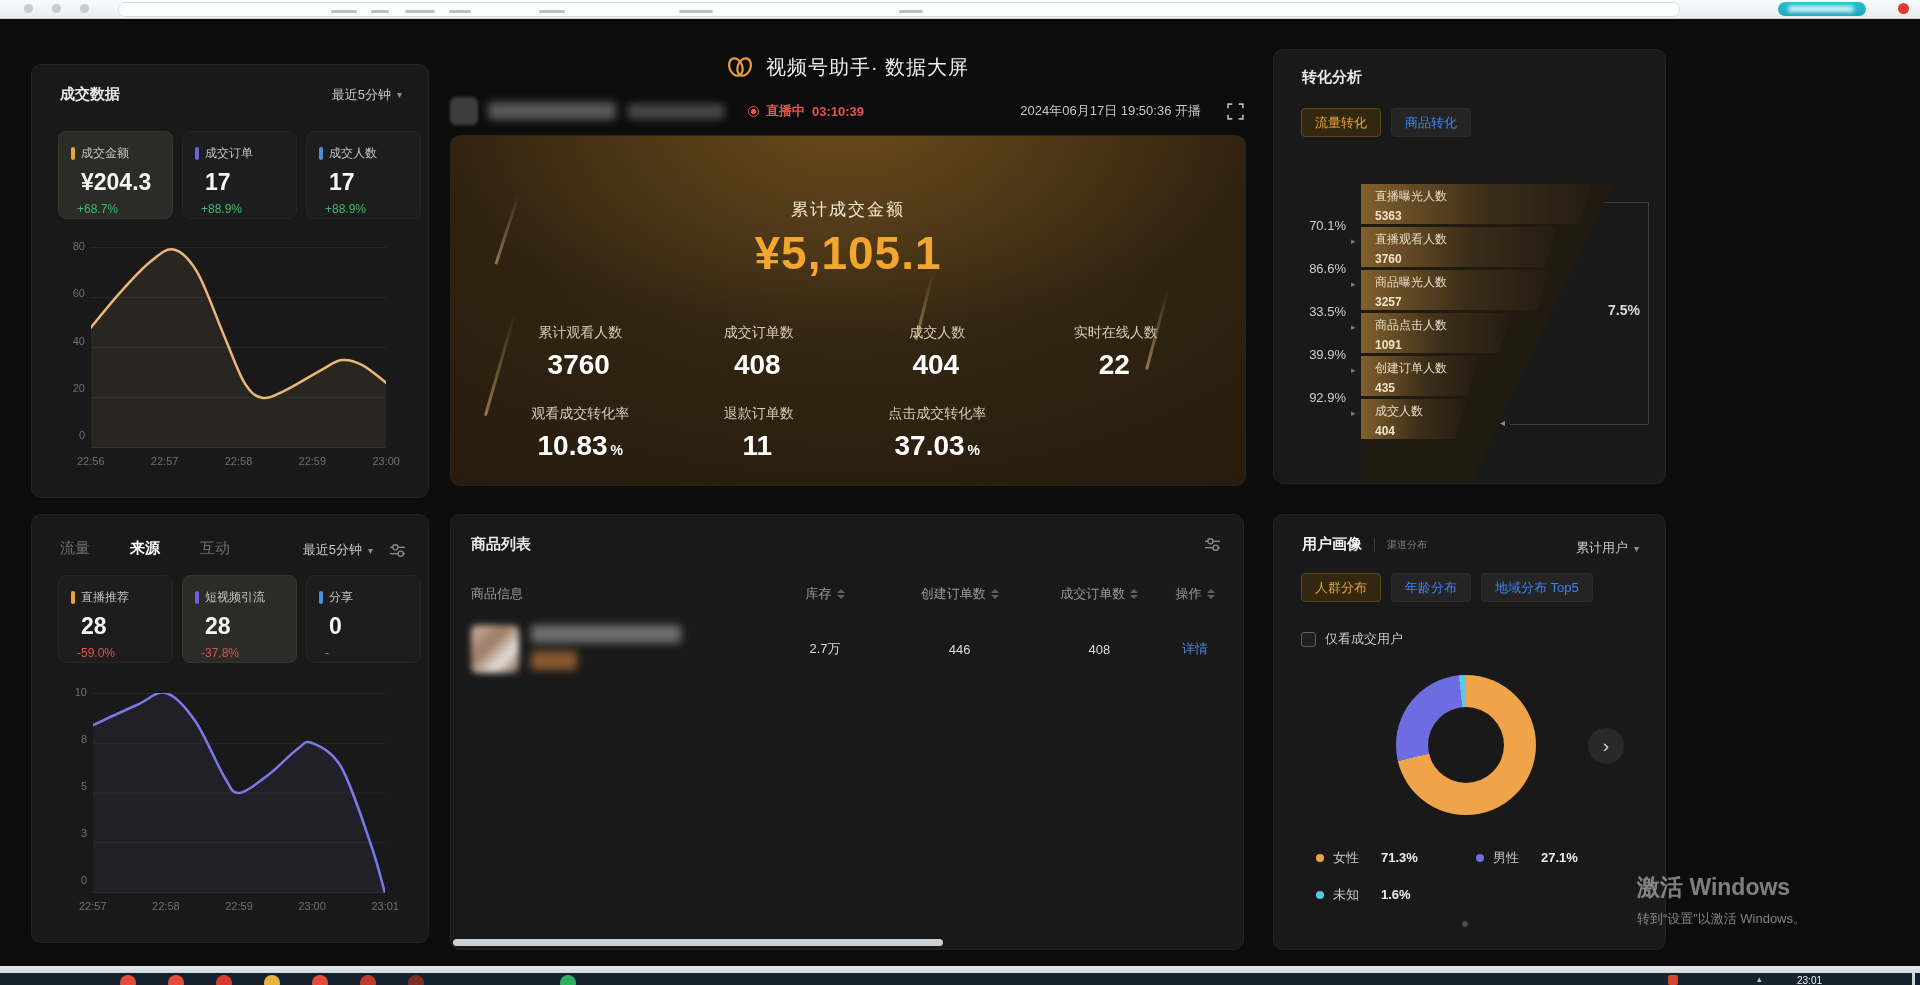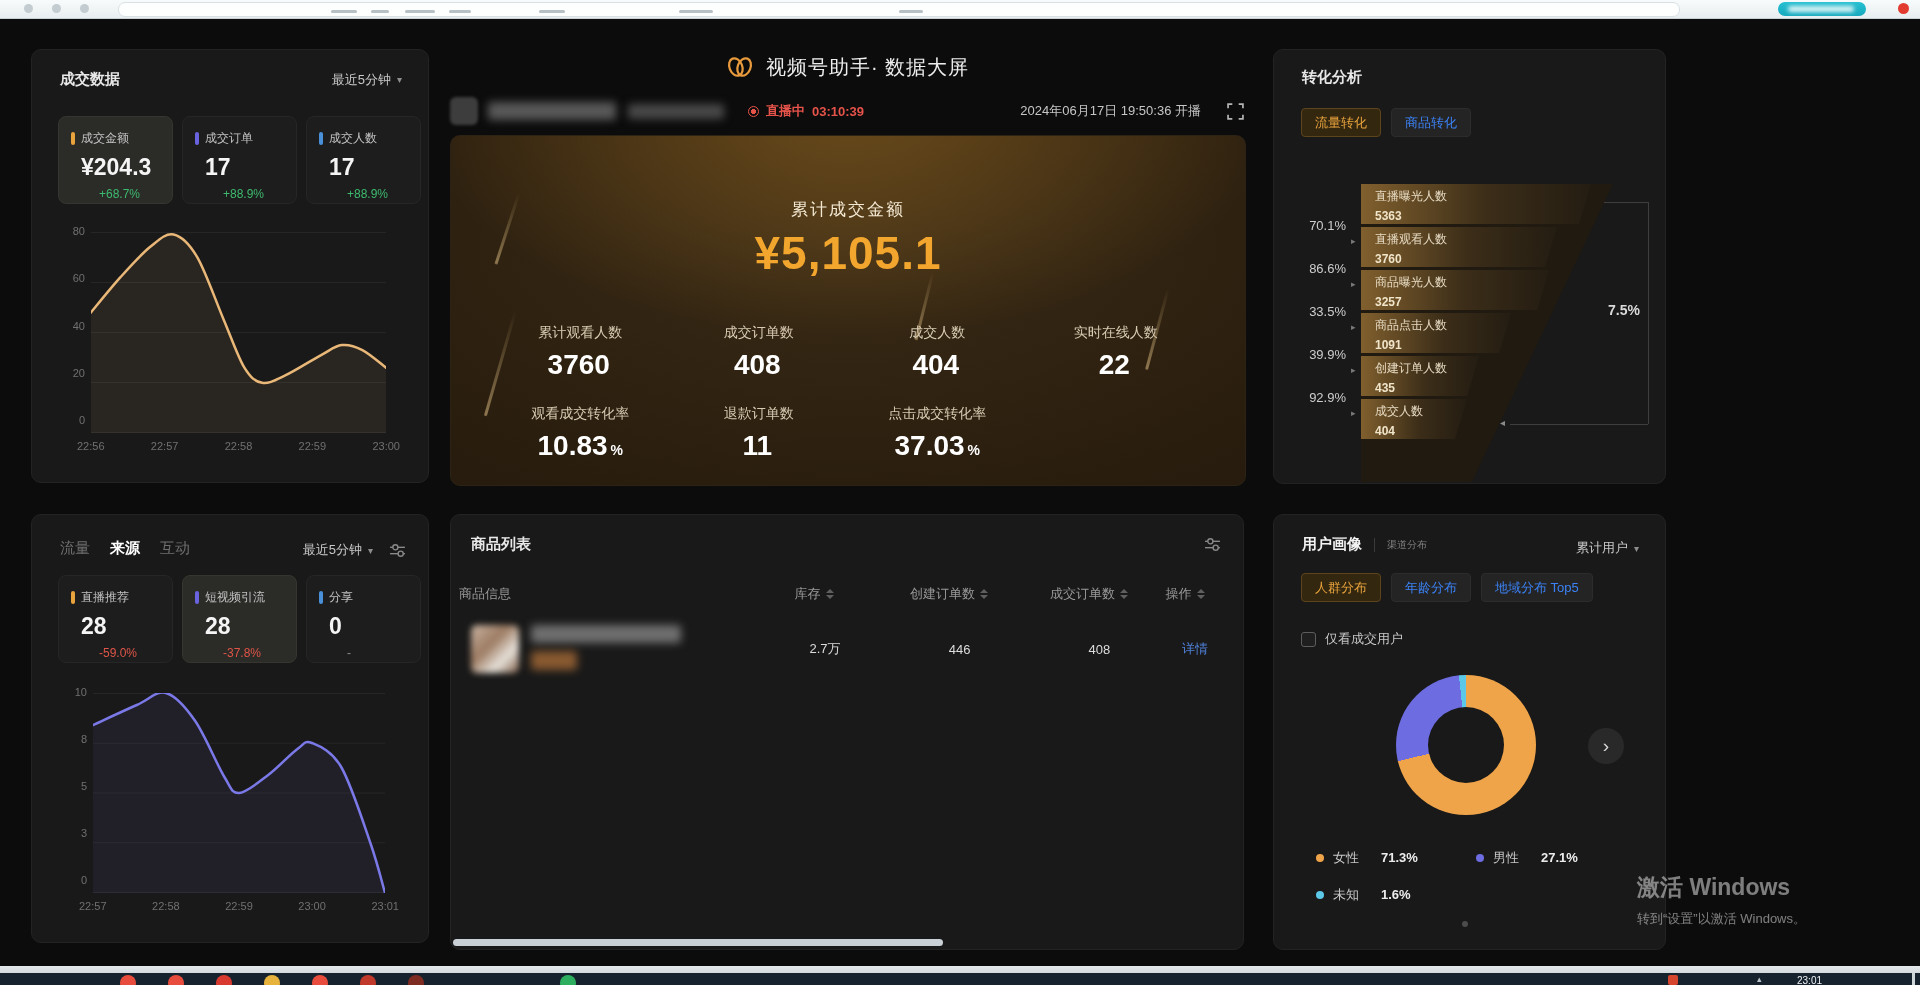--- a/index.html
+++ b/index.html
@@ -24,21 +24,21 @@
   .range-sel{display:flex;align-items:center;gap:6px;font-size:13px;color:#c9c9c9;cursor:pointer}
   .caret{font-size:10px;color:#8d8d8d}
   
   .cards{position:absolute;display:flex;gap:9px}
   .mcard{width:115px;height:88px;border-radius:8px;box-sizing:border-box;padding:13px 10px 0 12px;
     background:#1d1d1d;border:1px solid #262626}
   .mcard.sel{background:#2b2b28;border-color:#37352f}
   .mc-l{display:flex;align-items:center;gap:6px;font-size:12px;color:#c2c2c2;white-space:nowrap}
   .marker{width:4px;height:13px;border-radius:2px;flex:none}
   .mc-v{font-size:23px;font-weight:bold;color:#f5f5f5;margin:7px 0 6px 10px}
-  .mc-d{font-size:12px;margin-left:28px}
+  .mc-d{font-size:12px;margin-left:6px}
   
   .linechart{position:absolute}
   .yt{position:absolute;left:0;top:-7px;width:32px;display:flex;flex-direction:column;
       justify-content:space-between;align-items:flex-end}
   .yt span,.xt span{font-size:11px;color:#707070}
   .plot{position:absolute;left:38px;top:0}
   .xt{position:absolute;display:flex;justify-content:space-between}
   
   #hero{position:absolute;left:450px;top:135px;width:794px;height:349px;border-radius:10px;overflow:hidden;
     background:radial-gradient(95% 120% at 50% -12%, rgba(242,166,45,.30), rgba(0,0,0,0) 58%),
@@ -81,25 +81,25 @@
     clip-path:polygon(0 0,100% 0,44% 100%,0 100%)}
   .frate{position:absolute;left:0;width:72px;text-align:right;font-size:13px;font-weight:normal;color:#cdcdcd}
   .farrow{position:absolute;left:77px;font-size:9px;color:#7a7a7a}
   #rline{position:absolute;left:374px;top:152px;height:222px;border-left:1px solid #3e3e3e}
   #rline-top{position:absolute;left:330px;top:152px;width:44px;border-top:1px solid #3e3e3e}
   #rline-bot{position:absolute;left:236px;top:374px;width:138px;border-top:1px solid #3e3e3e}
   #rarrow{position:absolute;left:226px;top:367px;font-size:10px;color:#8a8a8a}
   #foverall{position:absolute;left:296px;top:252px;width:70px;text-align:right;font-size:14px;
     font-weight:bold;color:#dadada}
   
-  .stabs{position:absolute;left:28px;top:24px;display:flex;gap:20px;font-size:15px;color:#6f6f6f}
+  .stabs{position:absolute;left:28px;top:24px;display:flex;gap:40px;font-size:15px;color:#6f6f6f}
   .stabs .on{color:#fff;font-weight:bold}
   .shead-r{position:absolute;right:22px;top:26px;display:flex;align-items:center;gap:16px}
   
-  .pcols{position:absolute;left:8px;right:22px;top:70px;display:flex;align-items:center;
+  .pcols{position:absolute;left:20px;right:22px;top:70px;display:flex;align-items:center;
     font-size:13px;color:#9a9a9a}
   .col-c{display:inline-flex;align-items:center;justify-content:center}
   .sort{display:inline-flex;flex-direction:column;gap:2px;margin-left:5px}
   .sort i{width:0;height:0;border-left:4px solid transparent;border-right:4px solid transparent;display:block}
   .sort .up{border-bottom:4px solid #5f5f5f}
   .sort .dn{border-top:4px solid #5f5f5f}
   .prow{position:absolute;left:20px;right:22px;top:96px;height:76px;display:flex;align-items:center;font-size:13px;color:#dcdcdc}
   .pimg{width:48px;height:48px;border-radius:6px;filter:blur(3px);
     background:linear-gradient(135deg,#cbb7a6 0%,#9c7a61 40%,#e7e2da 70%,#7c5b45 100%)}
   .link{color:#4f80d9;cursor:pointer}
@@ -152,21 +152,21 @@
     <span class="addr-mark" style="left:420px;width:26px"></span>
     <span class="addr-mark" style="left:560px;width:34px"></span>
     <span class="addr-mark" style="left:780px;width:24px"></span>
   </div>
   <div id="teal-pill">
       <i></i>
     </div>
   <span id="red-frag"></span>
 </div>
 
-<section class="panel" style="left:31px;top:49px;width:398px;height:434px">
+<section class="panel" style="left:31px;top:64px;width:398px;height:434px">
   <div class="panel-head">
     <span class="p-title">成交数据</span>
     <div class="range-sel">
       <span>最近5分钟</span>
       <span class="caret">▾</span>
     </div>
   </div>
   <div class="cards" style="left:26px;top:66px">
     <div class="mcard sel">
       <div class="mc-l">

